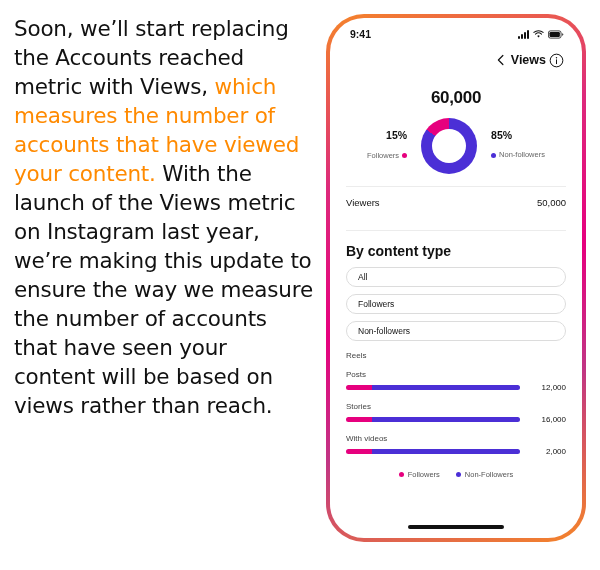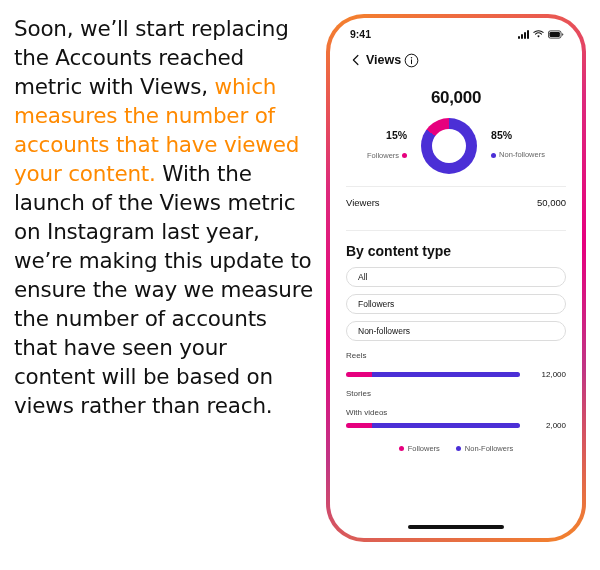--- a/index.html
+++ b/index.html
@@ -92,21 +92,21 @@
   }
   .sig i:nth-child(1) { height: 3px; }
   .sig i:nth-child(2) { height: 5px; }
   .sig i:nth-child(3) { height: 7px; }
   .sig i:nth-child(4) { height: 9px; }
   .wifi svg, .batt svg { display: block; }
   
   .navbar {
     display: flex;
     align-items: center;
-    justify-content: flex-start;
+    justify-content: flex-end;
     padding: 8px 16px 10px 16px;
   }
   .nav-title {
     font-size: 12.5px;
     font-weight: bold;
     color: #111;
   }
   .icon-btn {
     width: 20px;
     height: 20px;
@@ -388,31 +388,39 @@
           <span class="tab">Non-followers</span>
         </div>
 
         <div class="bars">
 
           <div class="bar-item">
             <div class="bar-label">Reels</div>
           </div>
 
           <div class="bar-item">
+            <div class="bar-label">Posts</div>
             <div class="bar-track-row">
               <div class="bar-track">
                 <div class="seg-pink" style="width:15%"></div>
                 <div class="seg-purple" style="width:85%"></div>
               </div>
               <div class="bar-value">12,000</div>
             </div>
           </div>
 
           <div class="bar-item">
             <div class="bar-label">Stories</div>
+            <div class="bar-track-row">
+              <div class="bar-track">
+                <div class="seg-pink" style="width:15%"></div>
+                <div class="seg-purple" style="width:85%"></div>
+              </div>
+              <div class="bar-value">16,000</div>
+            </div>
           </div>
 
           <div class="bar-item">
             <div class="bar-label">With videos</div>
             <div class="bar-track-row">
               <div class="bar-track">
                 <div class="seg-pink" style="width:15%"></div>
                 <div class="seg-purple" style="width:85%"></div>
               </div>
               <div class="bar-value">2,000</div>

